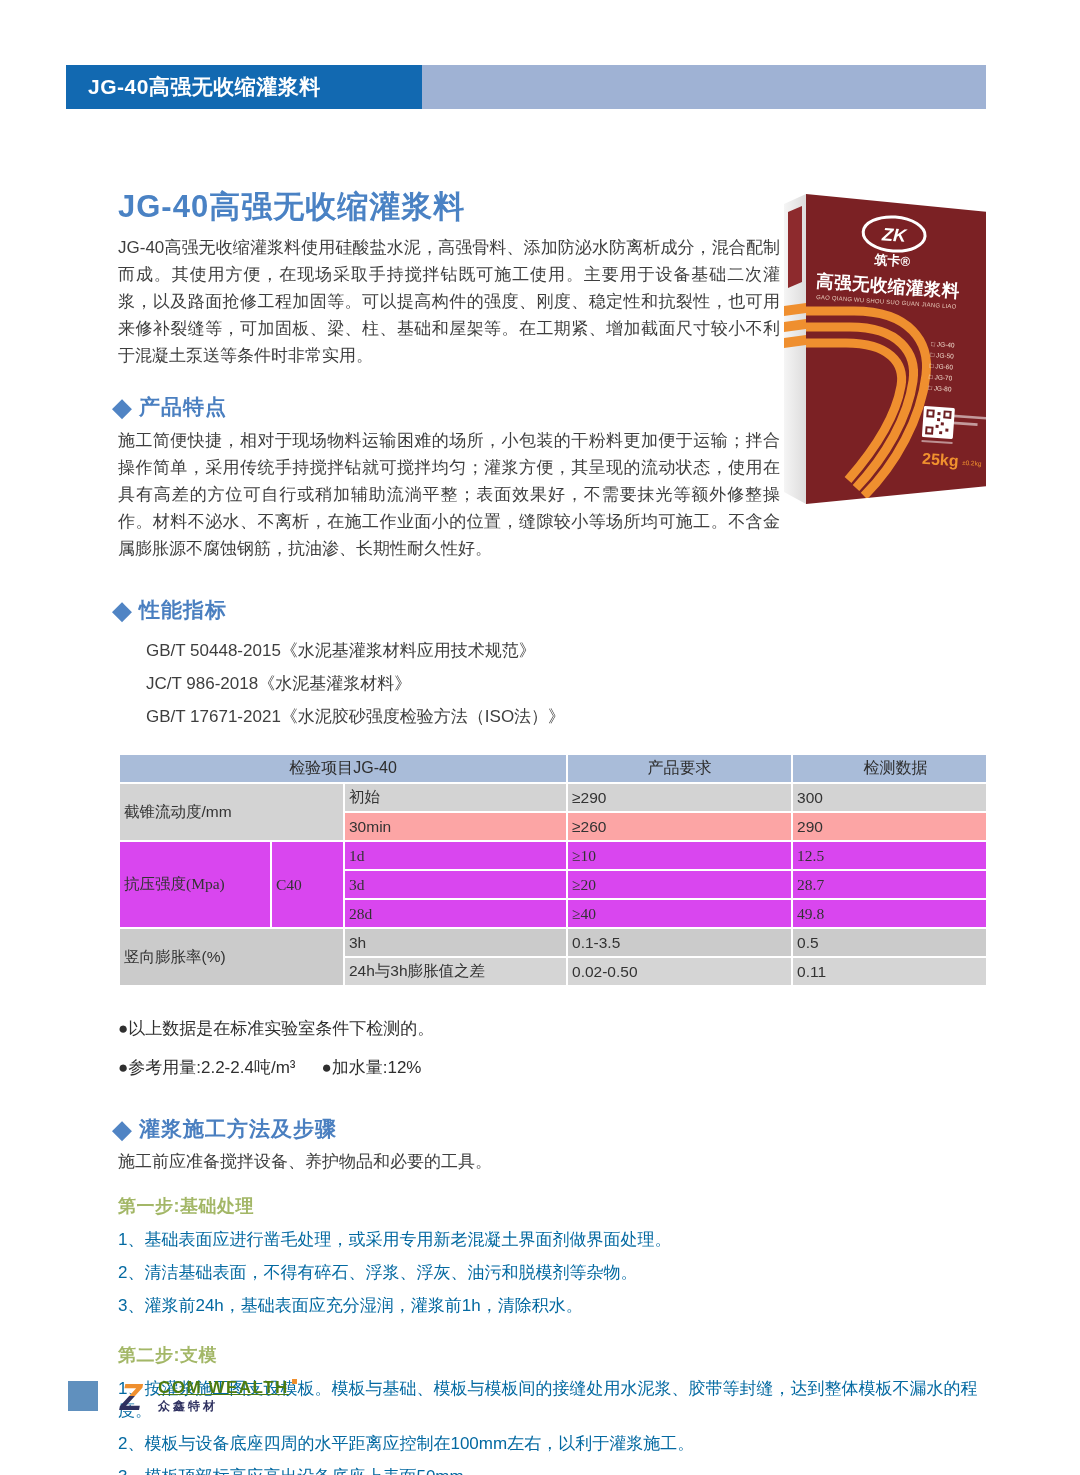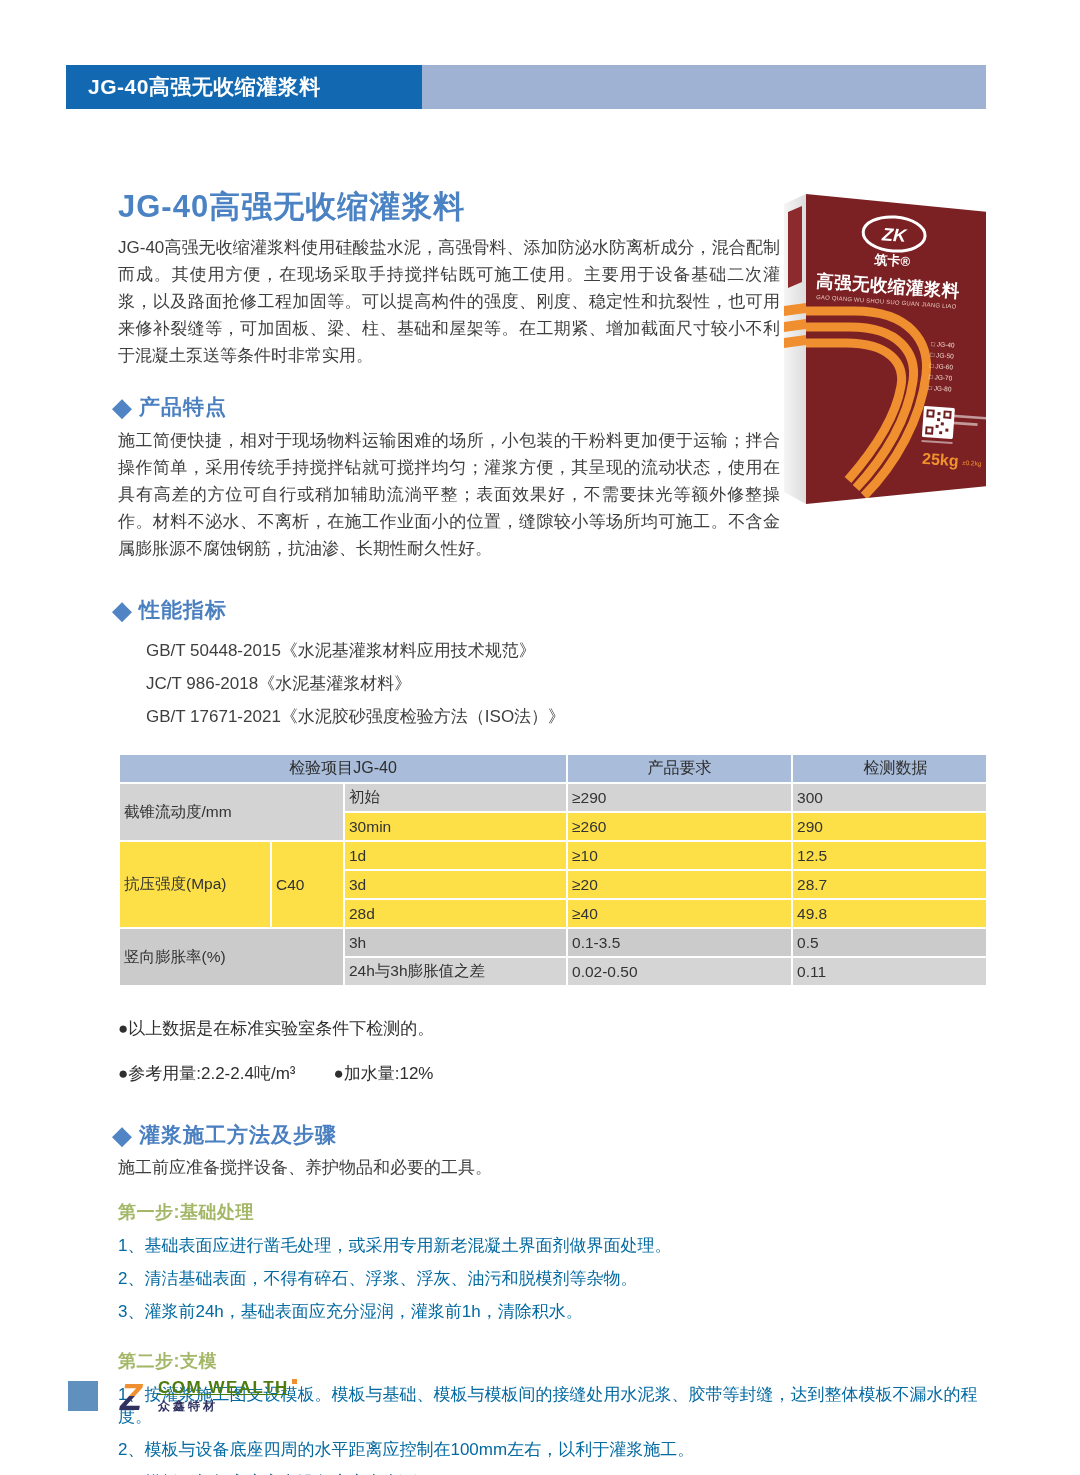--- a/index.html
+++ b/index.html
@@ -33,29 +33,29 @@
 
   
   table.perf { width:880px; border-collapse:collapse; margin-top:20px; table-layout:fixed; }
   table.perf th, table.perf td {
     border:2px solid #ffffff; vertical-align:middle;
     font-size:15.5px; color:#333; height:29px; padding:1px 4px; font-weight:normal;
   }
   table.perf th { background:#a9bcd9; color:#2e2e2e; font-size:16px; }
   .g1-label, .g3-label { background:#c9c9c9; }
   .g1-r1 td { background:#d3d3d3; }
-  .g1-r2 td { background:#fde047; }
+  .g1-r2 td { background:#fca5a5; }
   .g2-label { background:#ededed; }
-  .g2 td { background:#fde047; }
+  .g2 td { background:#d946ef;font-family:Liberation Serif, serif; }
   .g3-r1 td { background:#cbcbcb; }
   .g3-r2 td { background:#d5d5d5; }
 
   
   .notes { margin-top:30px; font-size:17px; color:#2f2f2f; }
-  .notes-row { display:flex; gap:38px; margin-top:22px; }
+  .notes-row { display:flex; gap:26px; margin-top:16px; }
 
   
   .construction-intro { margin-top:6px;font-family:Liberation Mono, monospace; }
   .step-head { color:#a3b767; font-size:18px; font-weight:bold; margin:18px 0 4px 0; letter-spacing:0.5px; }
   .step-item { font-size:17px; line-height:22px; color:#0369a1; margin-top:11px; }
 
   
   .footer { position:absolute; left:68px; top:1378px; display:flex; align-items:flex-start; }
   .footer-square { width:30px; height:30px; background:#6090be; margin-right:14px; margin-top:3px; }
   .footer-logo { margin-right:8px; }

